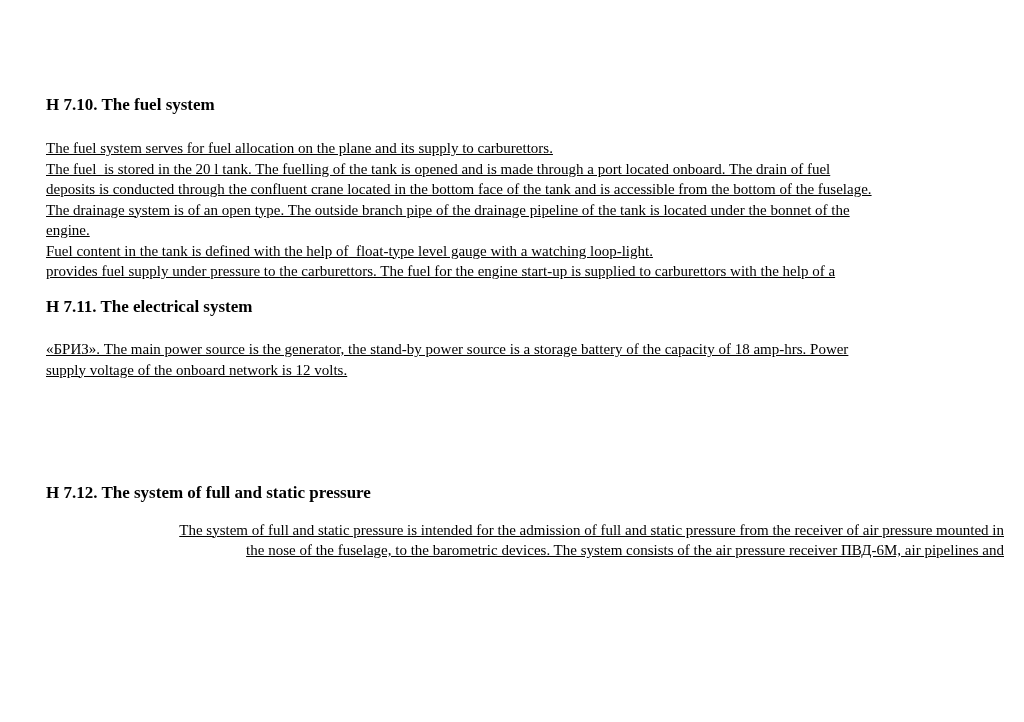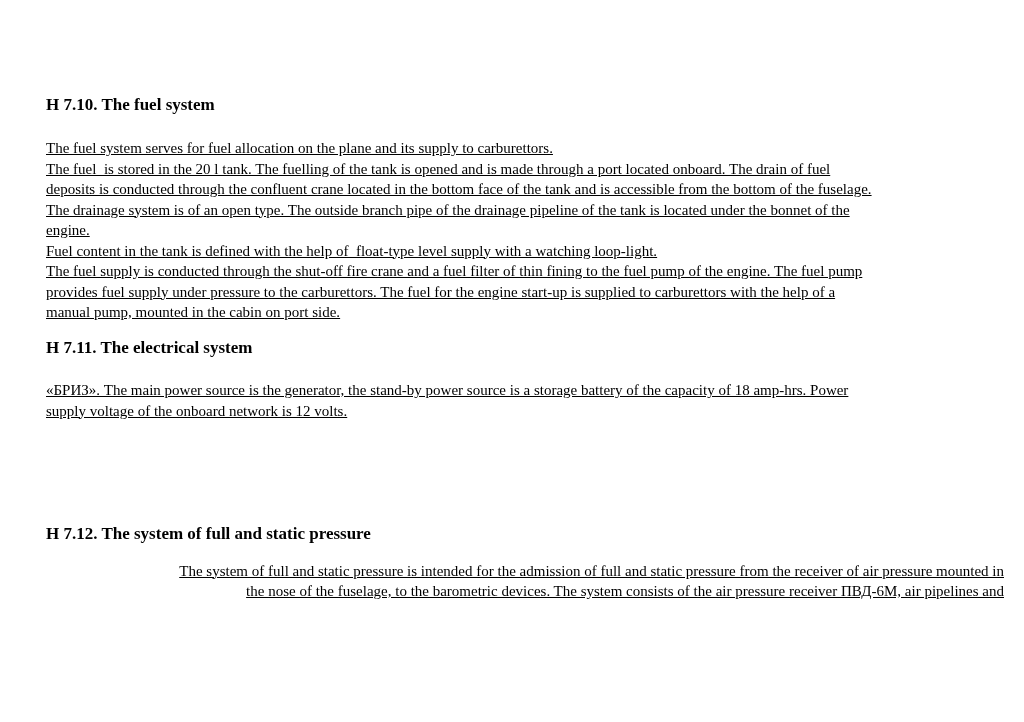--- a/index.html
+++ b/index.html
@@ -49,24 +49,22 @@
 <div class="page">
 
   <section>
     <h2 class="heading s1-head">H 7.10. The fuel system</h2>
     <div class="para s1-body">
       <div class="line">The fuel system serves for fuel allocation on the plane and its supply to carburettors.</div>
       <div class="line">The fuel  is stored in the 20 l tank. The fuelling of the tank is opened and is made through a port located onboard. The drain of fuel</div>
       <div class="line">deposits is conducted through the confluent crane located in the bottom face of the tank and is accessible from the bottom of the fuselage.</div>
       <div class="line">The drainage system is of an open type. The outside branch pipe of the drainage pipeline of the tank is located under the bonnet of the</div>
       <div class="line">engine.</div>
-      <div class="line">Fuel content in the tank is defined with the help of  float-type level supply with a watching loop-light.</div>
-      <div class="line">The fuel supply is conducted through the shut-off fire crane and a fuel filter of thin fining to the fuel pump of the engine. The fuel pump</div>
+      <div class="line">Fuel content in the tank is defined with the help of  float-type level gauge with a watching loop-light.</div>
       <div class="line">provides fuel supply under pressure to the carburettors. The fuel for the engine start-up is supplied to carburettors with the help of a</div>
-      <div class="line">manual pump, mounted in the cabin on port side.</div>
     </div>
   </section>
 
   <section>
     <h2 class="heading s2-head">H 7.11. The electrical system</h2>
     <div class="para s2-body">
       <div class="line">«БРИЗ». The main power source is the generator, the stand-by power source is a storage battery of the capacity of 18 amp-hrs. Power</div>
       <div class="line">supply voltage of the onboard network is 12 volts.</div>
     </div>
   </section>

